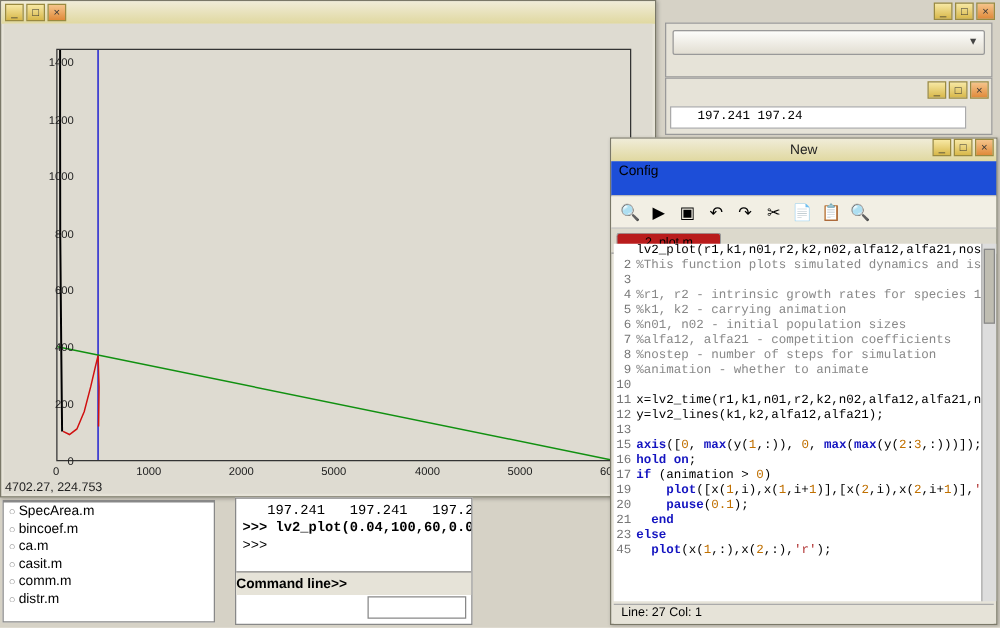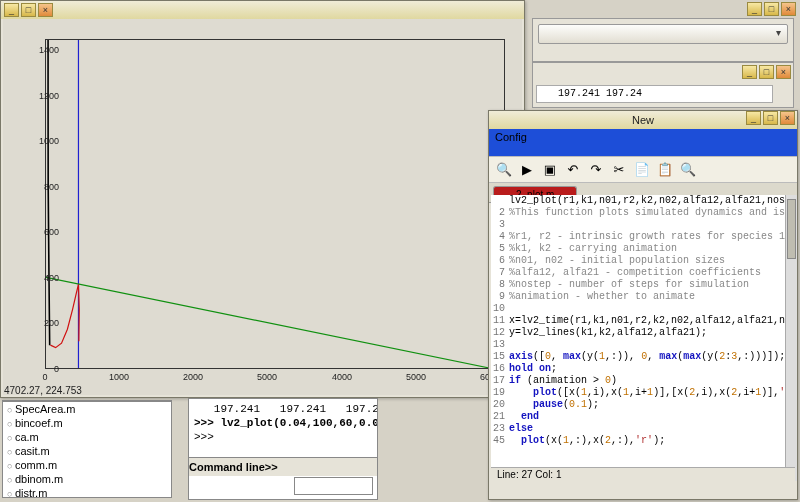--- a/index.html
+++ b/index.html
@@ -78,21 +78,21 @@
   .tbicon { width:18px; height:18px; display:flex; align-items:center; justify-content:center; font-size:13px; }
   #editor-tabs { height:20px; background:#dcd9cc; display:flex; align-items:flex-end; padding-left:4px; border-bottom:1px solid #999;}
   .tab { background:#b91c1c; border:1px solid #999; border-bottom:none; padding:2px 22px; font-size:10px; border-radius:3px 3px 0 0;}
   #editor-body { position:absolute; top:84px; left:2px; right:12px; bottom:18px; background:#fff; overflow:hidden; font-family:"Courier New",monospace; font-size:10px; line-height:12px; }
   #editor-body .line { display:flex; white-space:pre; }
   #editor-body .gutter { width:18px; text-align:right; color:#777; padding-right:4px; flex-shrink:0;}
   .tok-kw{ color:#1414c0; font-weight:bold;}
   .tok-cm{ color:#888;}
   .tok-str{ color:#b03030;}
   .tok-num{ color:#c07000;}
-  #editor-status{ position:absolute; left:2px; right:2px; bottom:0; height:32px; background:#e6e3d8; font-size:10px; padding:1px 6px; border-top:1px solid #aaa;}
+  #editor-status{ position:absolute; left:2px; right:2px; bottom:0; height:16px; background:#e6e3d8; font-size:10px; padding:1px 6px; border-top:1px solid #aaa;}
   #editor-window .winbtns{ position:absolute; top:0; right:2px; }
 
   #editor-scroll { position:absolute; top:84px; right:0; width:12px; bottom:18px; background:#ddd; border-left:1px solid #aaa;}
   #editor-scroll .thumb{ position:absolute; left:1px; right:1px; top:4px; height:60px; background:#bfbdb1; border:1px solid #888;}
 </style>
 </head>
 <body>
 
 <div class="winbtns" id="outer-winbtns">
   <div class="winbtn">_</div>
@@ -141,21 +141,20 @@
   </div>
 </div>
 <div id="coord-readout" style="position:absolute; left:4px; top:385px; font-size:10px;">4702.27,  224.753</div>
 
 <div id="file-list">
     <div class="row">SpecArea.m</div>
     <div class="row">bincoef.m</div>
     <div class="row">ca.m</div>
     <div class="row">casit.m</div>
     <div class="row">comm.m</div>
-    <div class="row">dbinom.m</div>
     <div class="row">distr.m</div>
   </div>
 
 <div id="cmd-window">
   <div id="cmd-out"><span>   197.241   197.241   197.241</span>
 <span style="font-weight:bold">&gt;&gt;&gt; lv2_plot(0.04,100,60,0.03,20</span>
 <span>&gt;&gt;&gt;</span></div>
   <div id="cmd-prompt">Command line&gt;&gt;</div>
   <div id="cmd-input"></div>
 </div>

